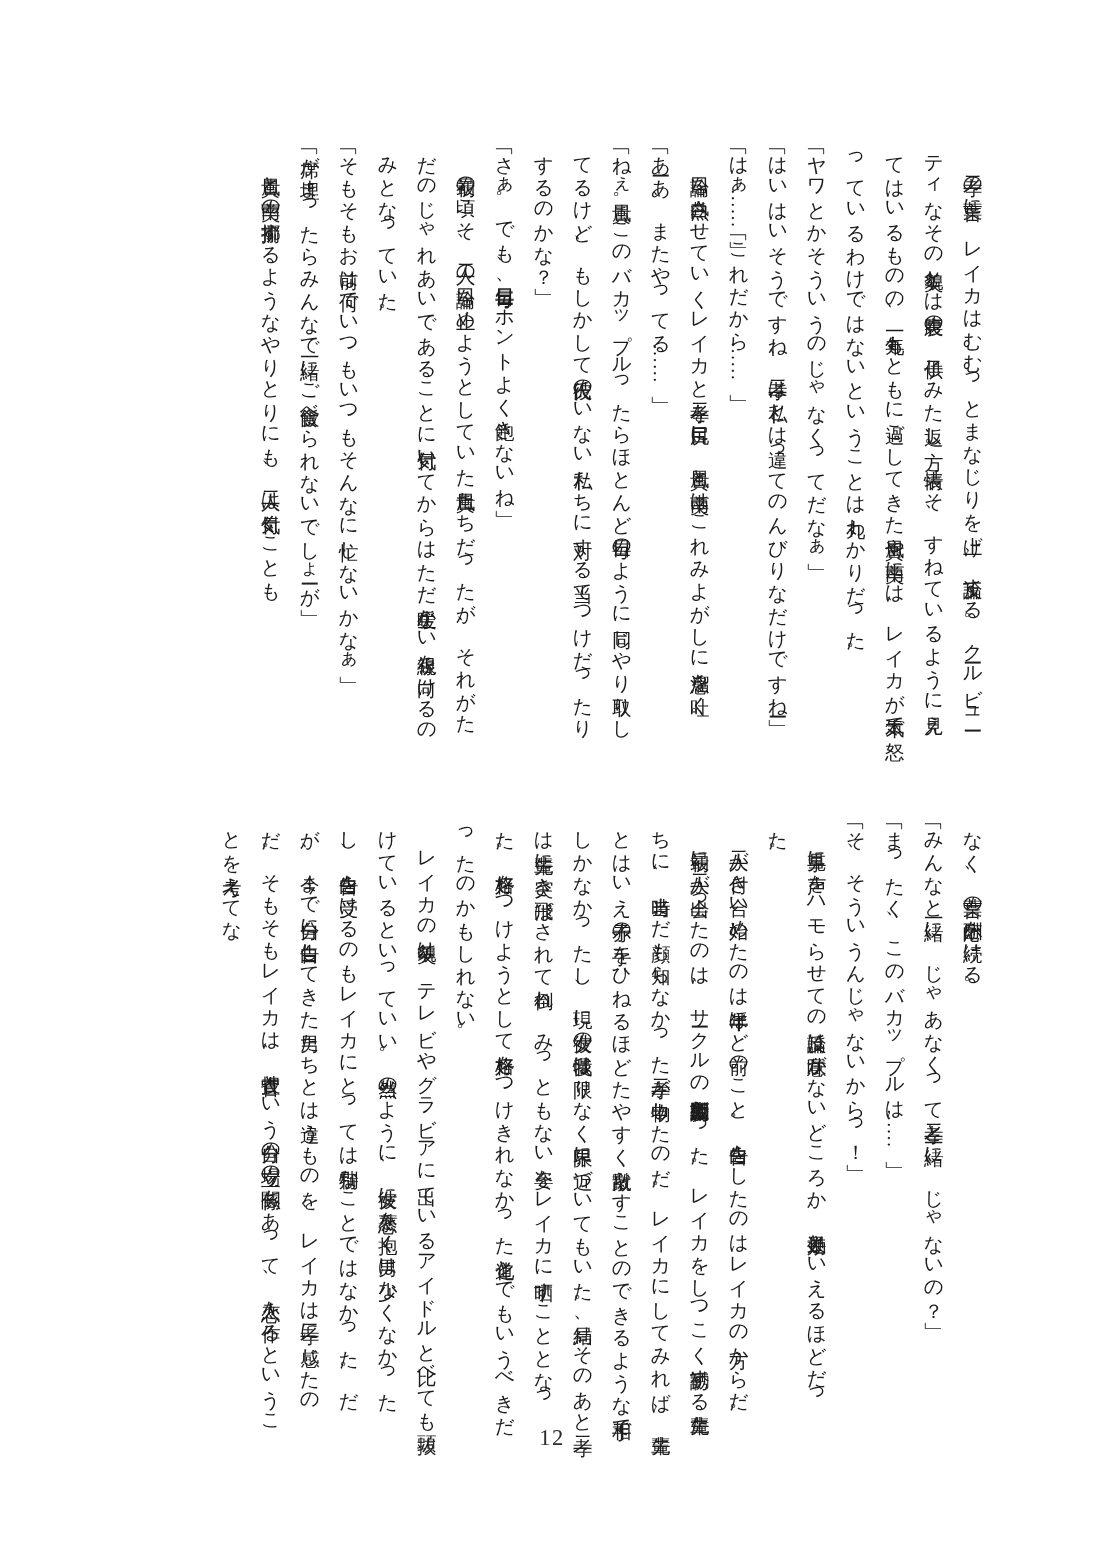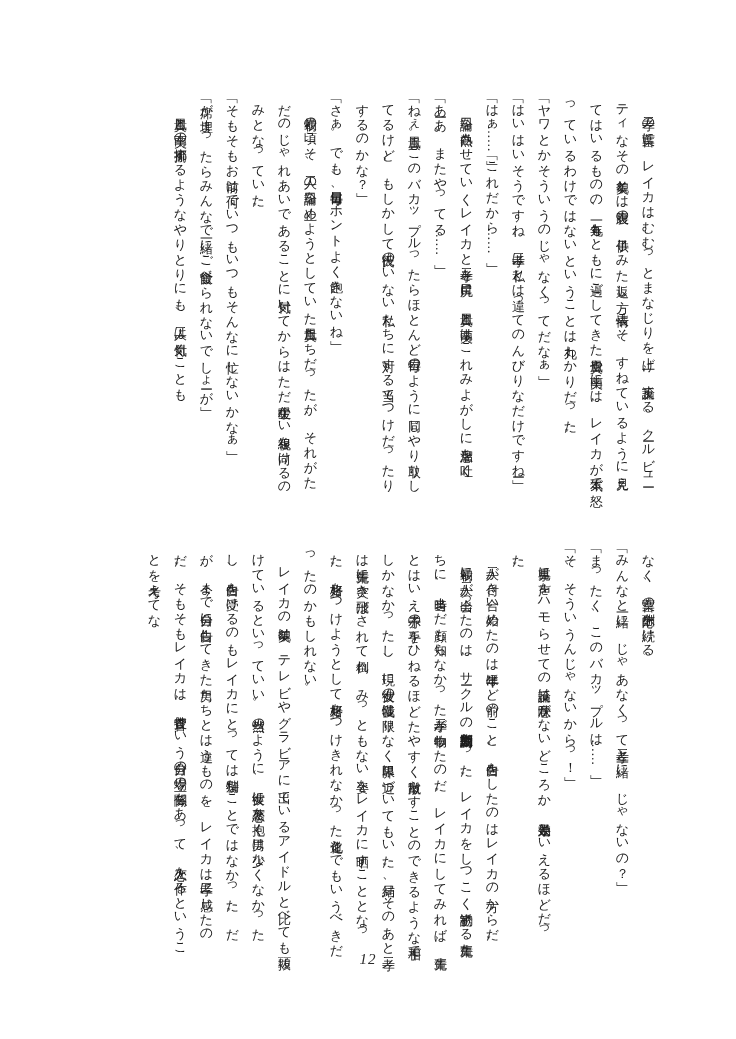--- a/index.html
+++ b/index.html
@@ -45,21 +45,20 @@
   }
   .page-number {
     position: absolute;
     top: 951px;
     left: 0;
     width: 736px;
     text-align: center;
     font-size: 15px;
     color: #2a2a2a;
     letter-spacing: 1px;
-    font-style: italic;
   }
 </style>
 </head>
 <body>
 
 <div class="canvas">
 
   <div class="text-block" id="top-block">
     <p class="indent">孝二の言葉に、レイカはむむっとまなじりを上げ、反論する。クールビューティなその美貌とは裏腹の、子供じみた返し方。表情こそ、すねているように見えてはいるものの、丸一年もともに過ごしてきた風貴や美南には、レイカが本気で怒っているわけではないということは丸わかりだった。</p>
     <p>「ヤワとかそういうのじゃなくってだなぁ」</p>

